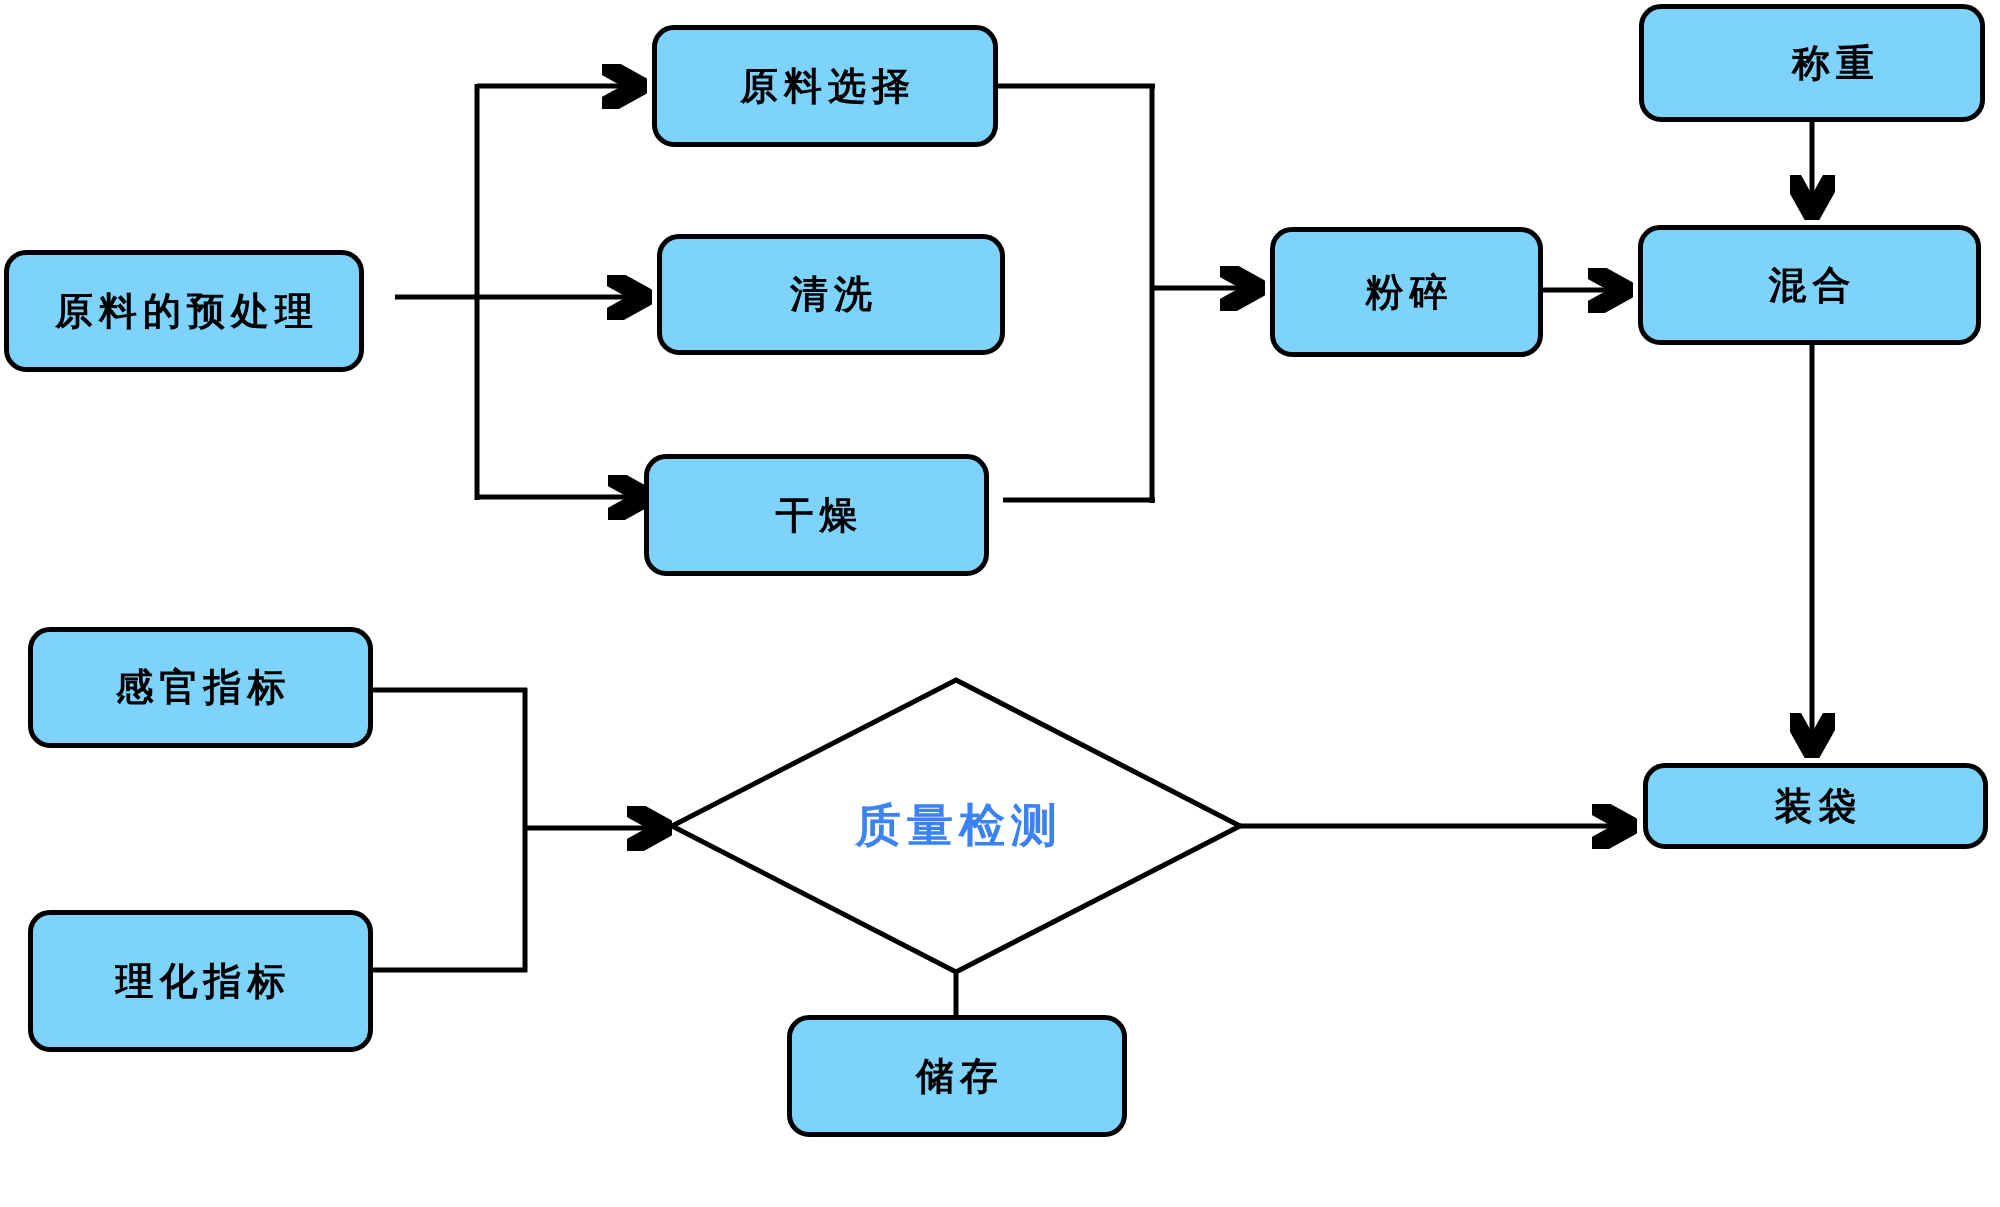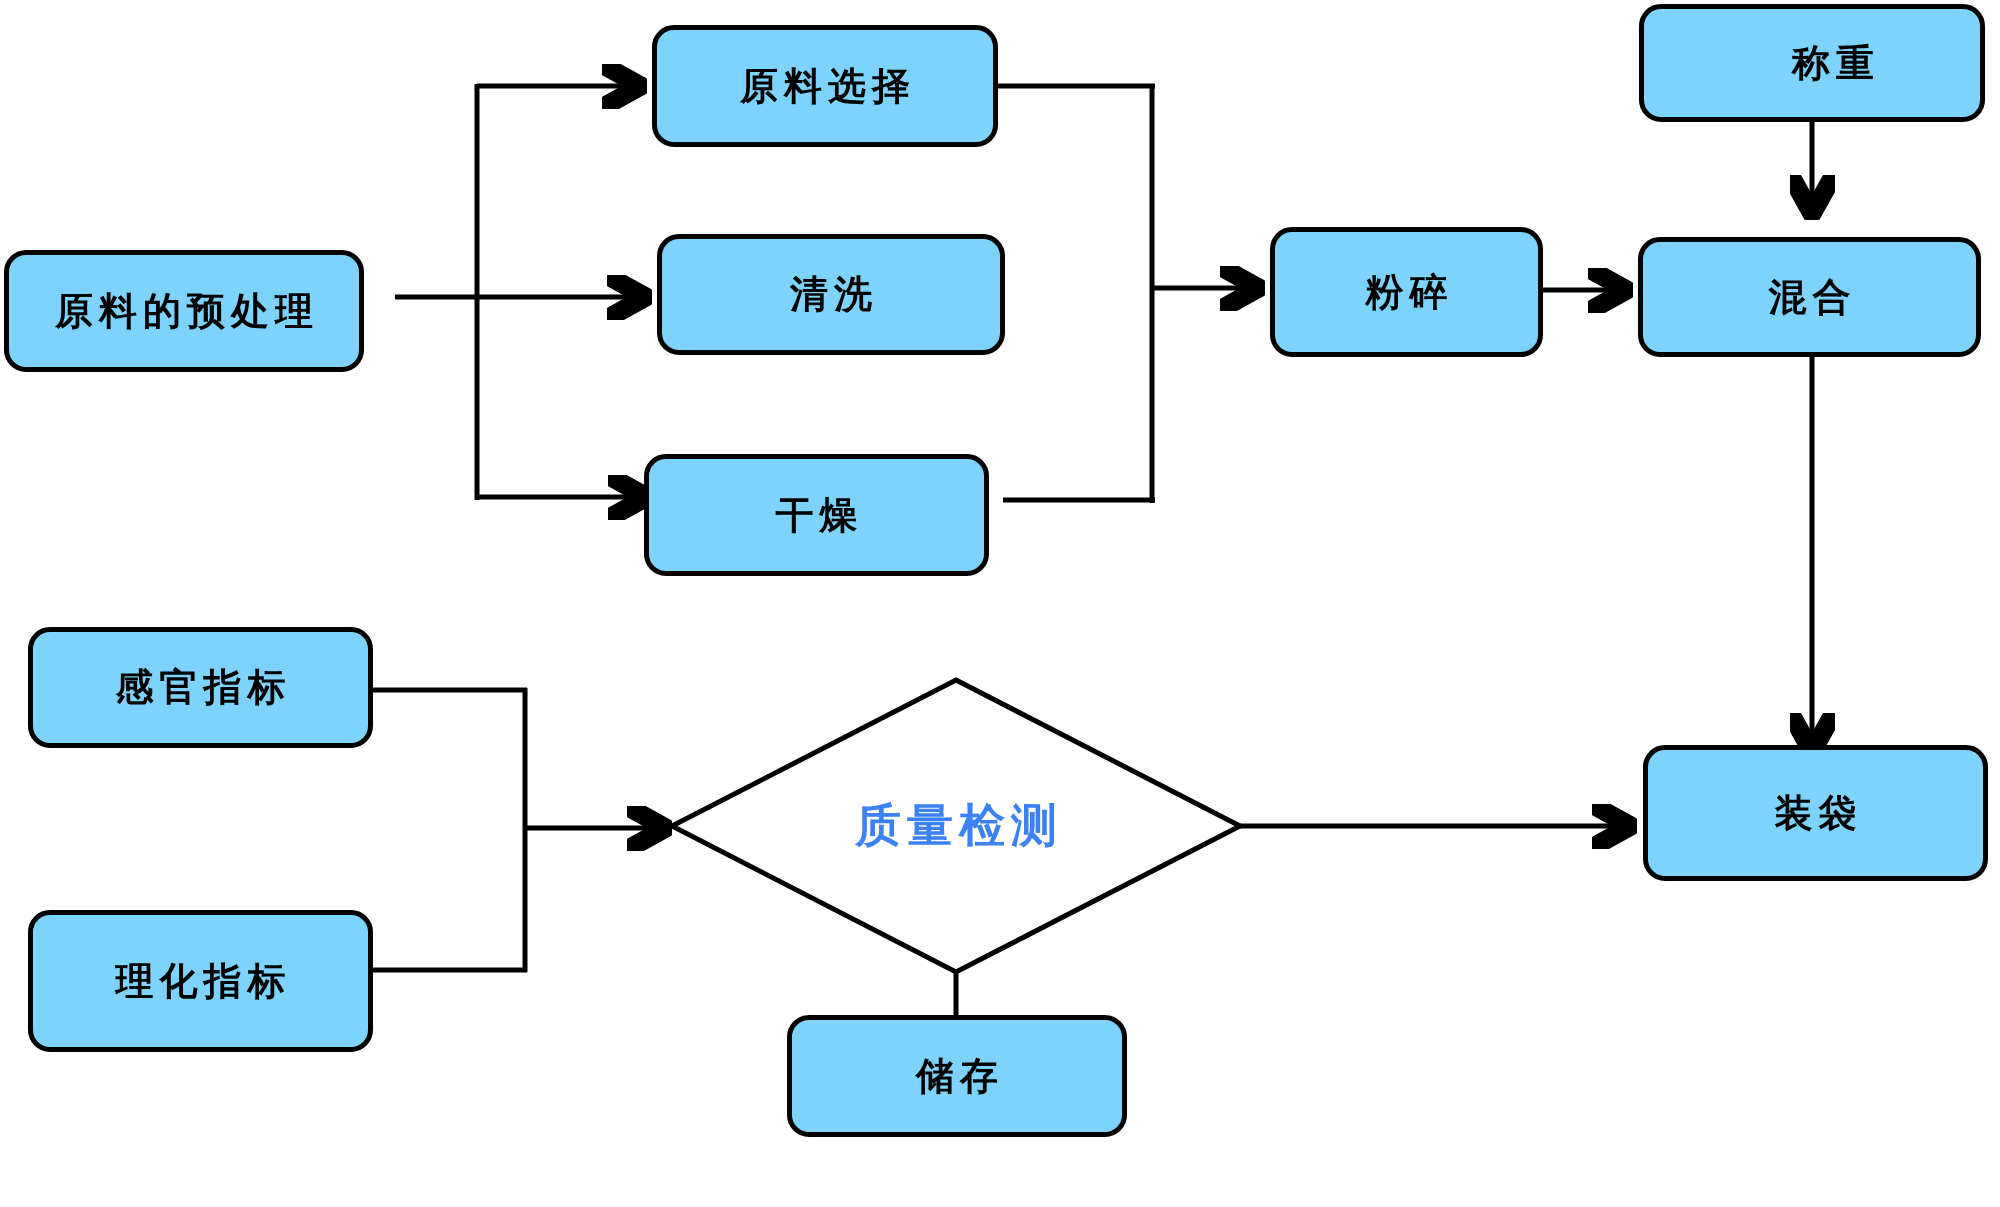--- a/index.html
+++ b/index.html
@@ -125,25 +125,25 @@
   </div>
 
   <div class="node" style="left:1270px; top:227px; width:273px; height:130px;">
     <span>粉碎</span>
   </div>
 
   <div class="node" style="left:1639px; top:4px; width:346px; height:118px;padding-left:42px;">
     <span>称重</span>
   </div>
 
-  <div class="node" style="left:1638px; top:225px; width:343px; height:120px;margin-top:12px;">
+  <div class="node" style="left:1638px; top:225px; width:343px; height:120px;">
     <span>混合</span>
   </div>
 
-  <div class="node" style="left:1643px; top:745px; width:345px; height:136px;">
+  <div class="node" style="left:1643px; top:763px; width:345px; height:86px;">
     <span>装袋</span>
   </div>
 
   <div class="node" style="left:28px; top:627px; width:345px; height:121px;">
     <span>感官指标</span>
   </div>
 
   <div class="node" style="left:28px; top:910px; width:345px; height:142px;">
     <span>理化指标</span>
   </div>

